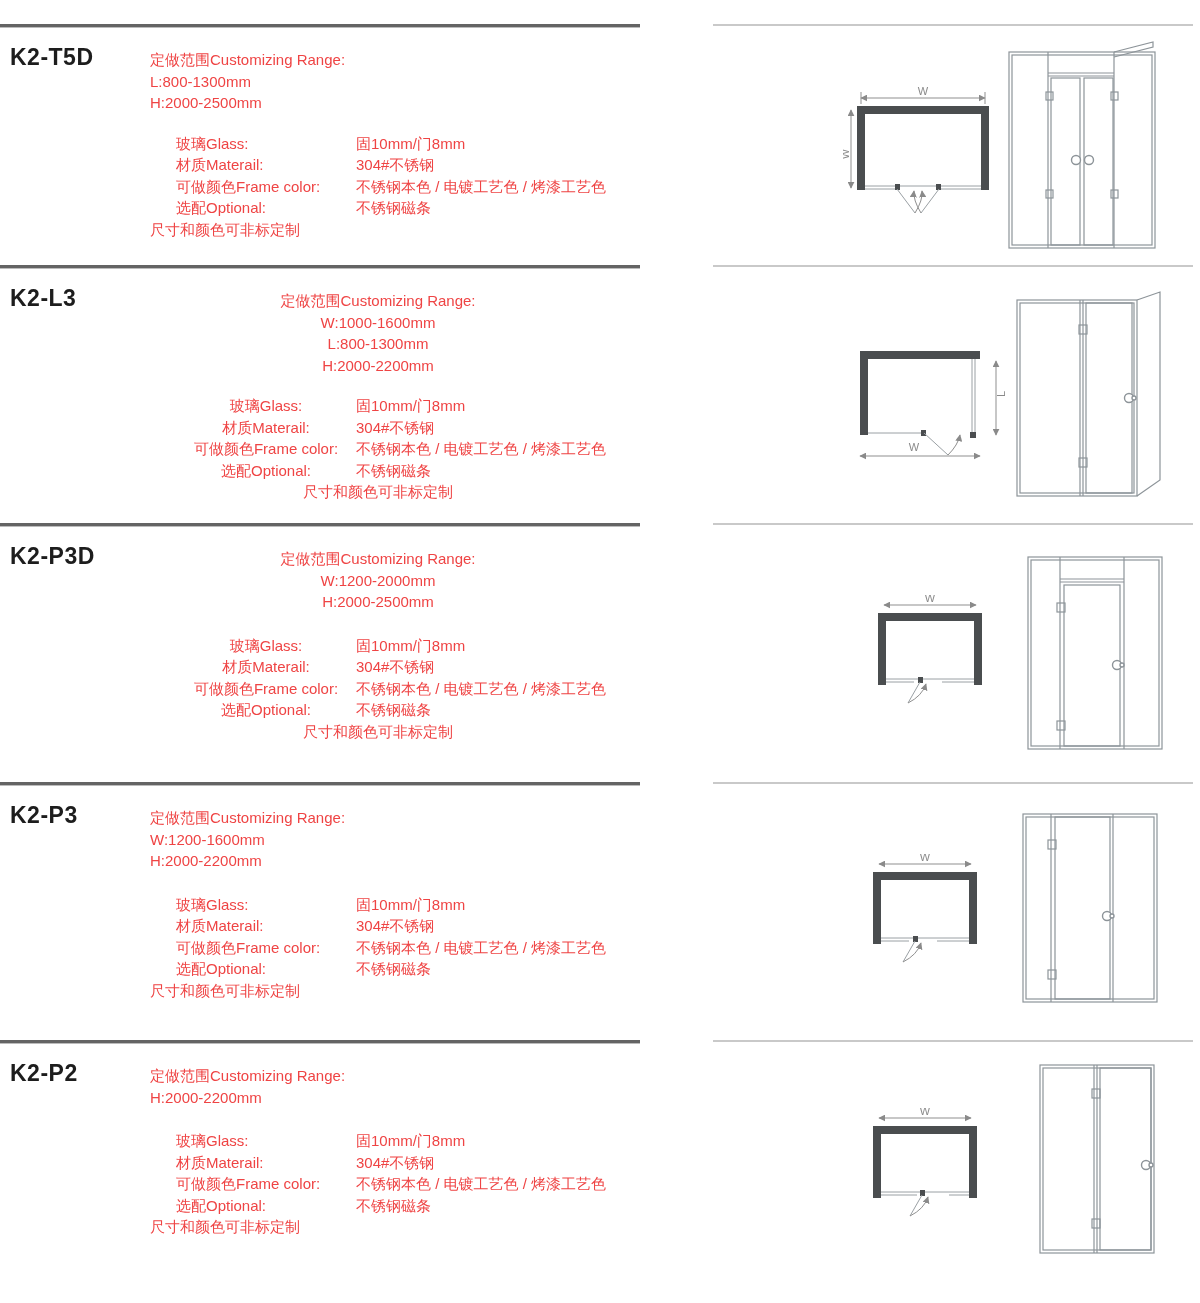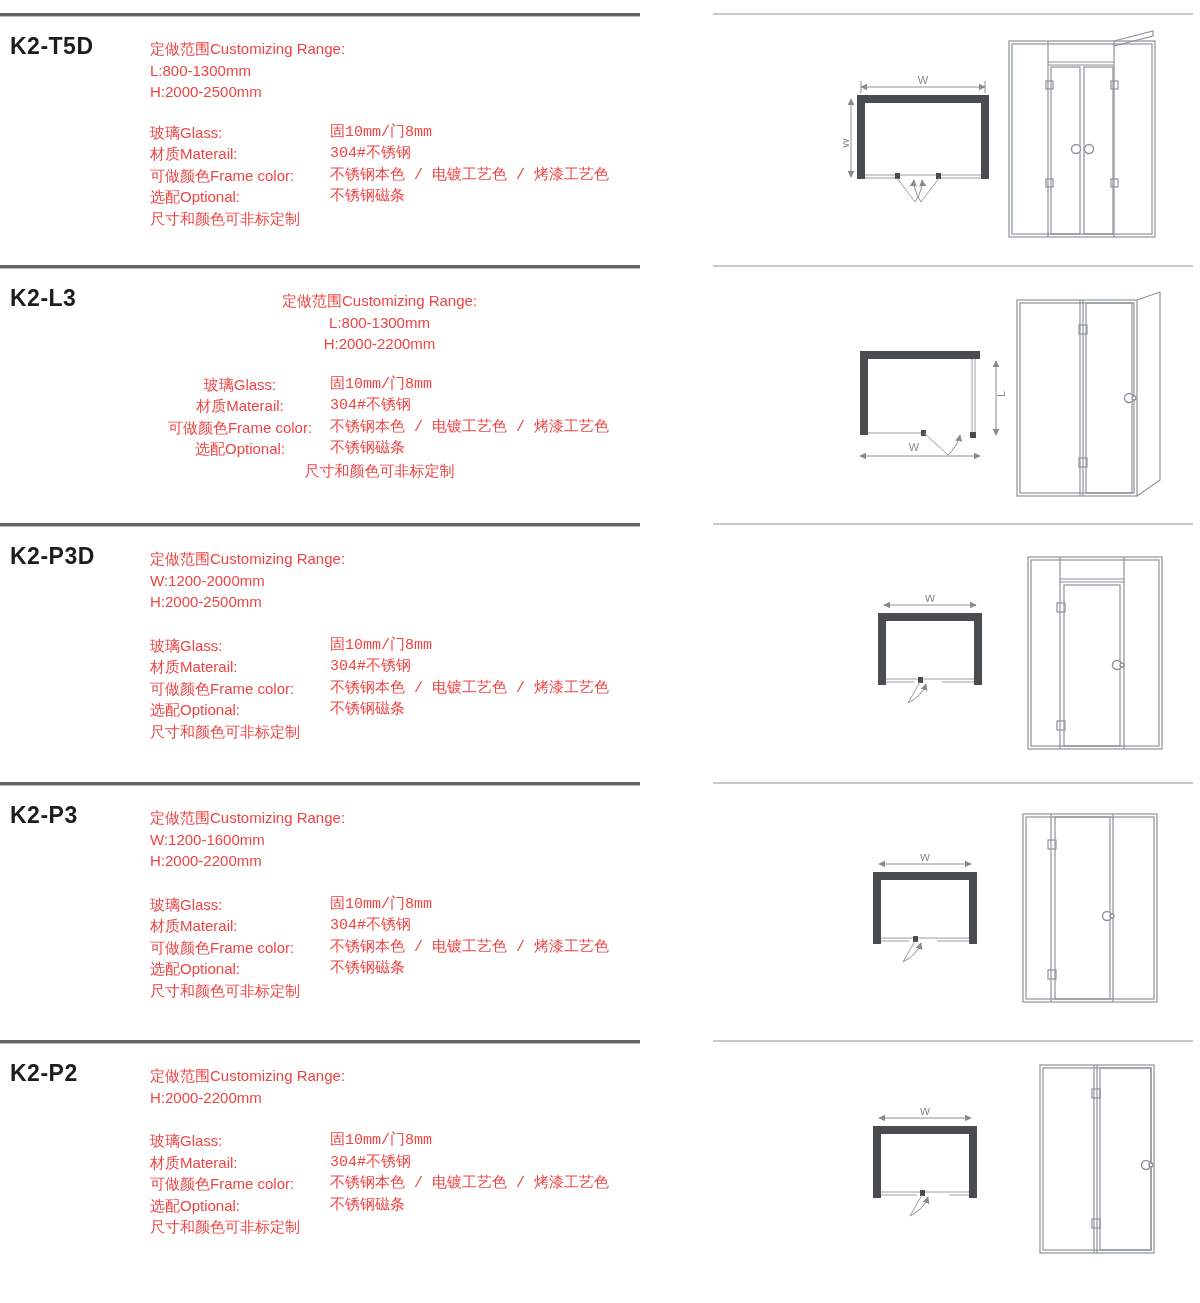--- a/index.html
+++ b/index.html
@@ -14,23 +14,23 @@
   .rule{position:absolute;top:0;}
   .rule-left{left:0;width:640px;height:3px;background:#646464;border-bottom:1px solid #bcbcbc;}
   .rule-right{left:713px;width:480px;height:2px;background:#c9c9c9;}
   .model{
     position:absolute;left:10px;top:20px;margin:0;
     font-size:23px;font-weight:700;color:#1d1d1d;letter-spacing:.5px;
   }
   .info{position:absolute;left:150px;top:25px;color:#ef4444;font-size:15px;}
   .line{line-height:21.5px;white-space:nowrap;}
   .spec-rows{margin-top:19px;}
-  .row{display:flex;line-height:21.5px;}
+  .row{display:flex;line-height:21.5px;margin-left:26px;}
   .lbl{width:180px;flex:0 0 180px;}
-  .val{white-space:nowrap;font-family:Liberation Mono, monospace;}
+  .val{white-space:nowrap;}
   svg.diag{position:absolute;}
   svg.diag text{fill:#8a8a8a;font-size:11px;font-family:"Liberation Sans",sans-serif;}
   .gl{stroke:#9aa0a4;stroke-width:1;fill:none;}
   .fr{stroke:#8d9499;stroke-width:1.2;fill:none;}
   .wall{fill:#4a4d4f;stroke:none;}
   .dim{stroke:#8f8f8f;stroke-width:1;fill:none;}
   .pivot{fill:#4a4d4f;}
   .knob{stroke:#8d9499;stroke-width:1.4;fill:#ffffff;}
 </style>
 </head>
@@ -39,21 +39,21 @@
 <div id="page">
 
   <svg width="0" height="0" style="position:absolute">
     <defs>
       <marker id="arw" viewBox="0 0 10 10" refX="9" refY="5" markerWidth="7" markerHeight="7" orient="auto-start-reverse">
         <path d="M0,0 L10,5 L0,10 z" fill="#8a8a8a"></path>
       </marker>
     </defs>
   </svg>
 
-  <section class="spec-section" style="top:13px;height:253px;">
+  <section class="spec-section" style="top:24px;height:253px;">
     <div class="rule rule-left"></div>
     <div class="rule rule-right"></div>
     <h2 class="model">K2-T5D</h2>
     <div class="info">
       <div class="line">定做范围Customizing Range:</div>
       <div class="line">L:800-1300mm</div>
       <div class="line">H:2000-2500mm</div>
       <div class="spec-rows">
         <div class="row">
             <span class="lbl">玻璃Glass:</span>
@@ -114,20 +114,21 @@
       <circle class="knob" cx="89" cy="120" r="4.5"></circle>
     </svg>
   </section>
 
   <section class="spec-section" style="top:265px;height:258px;text-align:center;">
     <div class="rule rule-left"></div>
     <div class="rule rule-right"></div>
     <h2 class="model">K2-L3</h2>
     <div class="info">
       <div class="line">定做范围Customizing Range:</div>
+      <div class="line">W:1000-1600mm</div>
       <div class="line">L:800-1300mm</div>
       <div class="line">H:2000-2200mm</div>
       <div class="spec-rows">
         <div class="row">
             <span class="lbl">玻璃Glass:</span>
             <span class="val">固10mm/门8mm</span>
           </div>
         <div class="row">
             <span class="lbl">材质Materail:</span>
             <span class="val">304#不锈钢</span>
@@ -167,21 +168,21 @@
       <line class="fr" x1="72" y1="10" x2="72" y2="206"></line>
       <line class="fr" x1="75" y1="10" x2="75" y2="206"></line>
       <rect class="fr" x="78" y="13" width="46" height="190"></rect>
       <rect class="fr" x="71" y="35" width="8" height="9"></rect>
       <rect class="fr" x="71" y="168" width="8" height="9"></rect>
       <circle class="knob" cx="121" cy="108" r="4.5"></circle>
       <circle class="knob" cx="126" cy="108" r="2"></circle>
     </svg>
   </section>
 
-  <section class="spec-section" style="top:523px;height:259px;">
+  <section class="spec-section" style="top:523px;height:259px;text-align:center;">
     <div class="rule rule-left"></div>
     <div class="rule rule-right"></div>
     <h2 class="model">K2-P3D</h2>
     <div class="info">
       <div class="line">定做范围Customizing Range:</div>
       <div class="line">W:1200-2000mm</div>
       <div class="line">H:2000-2500mm</div>
       <div class="spec-rows" style="margin-top:22px;">
         <div class="row">
             <span class="lbl">玻璃Glass:</span>

